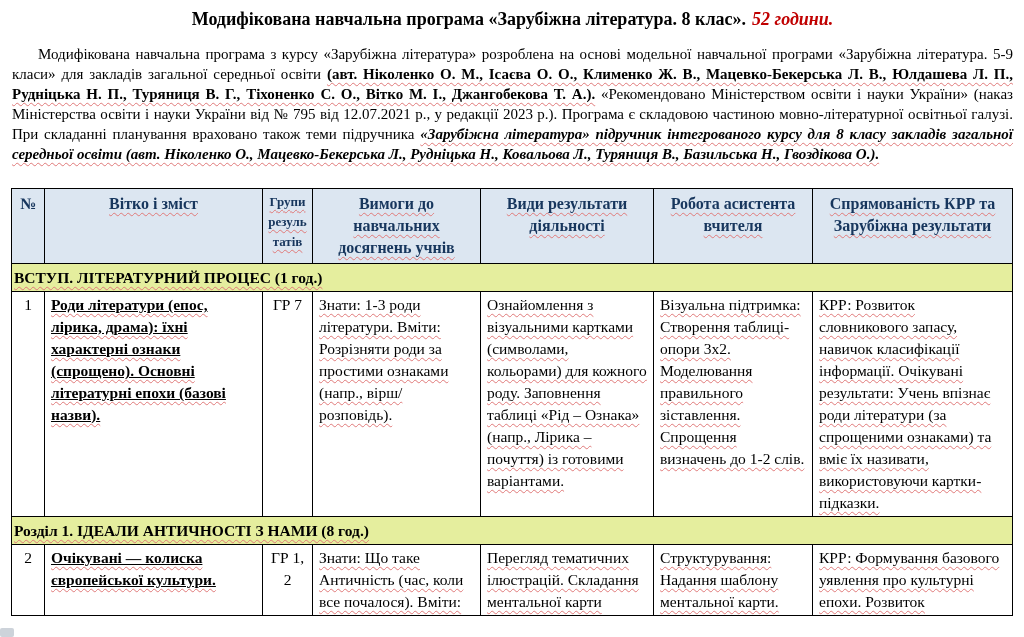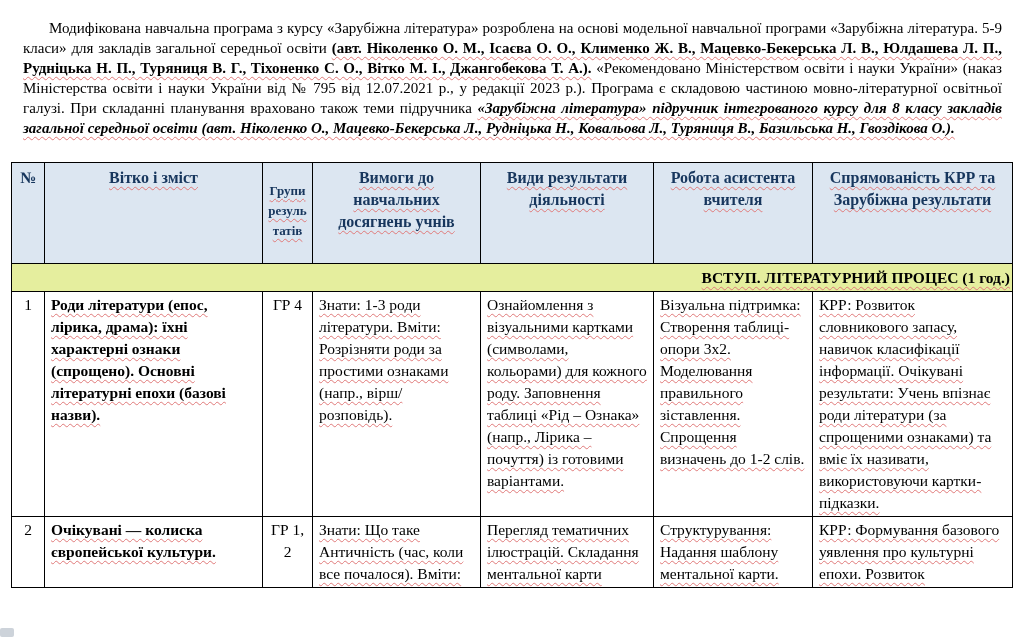--- a/index.html
+++ b/index.html
@@ -16,21 +16,21 @@
     font-family:"Liberation Serif", serif;
   }
   .doc{padding:6px 10px 0 11px;}
   .title{
     text-align:center;font-weight:bold;font-size:18px;line-height:22px;
     margin:2px 0 14px 0;
   }
   .title .red{color:var(--accent);font-style:italic;margin-left:6px;}
   .intro{
     font-size:15px;line-height:20px;text-align:justify;text-indent:26px;
-    margin:12px;
+    margin:1px;
   }
   .b{font-weight:bold;}
   .bi{font-weight:bold;font-style:italic;}
   .sq{
     text-decoration-line:underline;
     text-decoration-style:wavy;
     text-decoration-color:var(--squiggle);
     text-decoration-thickness:1px;
     text-underline-offset:3px;
   }
@@ -40,37 +40,40 @@
   table.program th, table.program td{
     border:1px solid #000;vertical-align:top;
     padding:2px 6px;font-size:15.5px;line-height:22px;
     overflow:hidden;word-wrap:break-word;
   }
   table.program th{
     background:var(--header-bg);color:var(--header-fg);
     text-align:center;font-weight:bold;font-size:16px;line-height:22px;
     height:64px;padding:4px 3px;
   }
-  table.program th.small{font-size:13px;line-height:20px;padding:18px 1px;}
+  table.program th.small{font-size:13px;line-height:20px;padding:3px 1px;}
   td.center{text-align:center;padding:2px 2px;}
-  td.topic{font-weight:bold;}
+  td.topic{font-weight:bold;text-decoration:underline;}
   tr.section td{
-    background:var(--section-bg);text-align:right;font-weight:bold;
+    background:var(--section-bg);text-align:left;font-weight:bold;
     padding:3px 2px;line-height:21px;
   }
   .artifact{
     position:absolute;left:0;top:628px;width:14px;height:9px;
     background:#cdd3da;border-radius:2px;
   }
 </style>
 </head>
 <body>
 
 <div class="doc">
 
+  <div class="title">
+    <span>Модифікована навчальна програма «Зарубіжна література. 8 клас».</span><span class="red">52 години.</span>
+  </div>
 
   <p class="intro" id="intro"><span>Модифікована навчальна програма з курсу «Зарубіжна література» розроблена на основі модельної навчальної програми «Зарубіжна література. 5-9 класи» для закладів загальної середньої освіти </span><span class="b sq">(авт. Ніколенко О. М., Ісаєва О. О., Клименко Ж. В., Мацевко-Бекерська Л. В., Юлдашева Л. П., Рудніцька Н. П., Туряниця В. Г., Тіхоненко С. О., Вітко М. І., Джангобекова Т. А.).</span><span> «Рекомендовано Міністерством освіти і науки України» (наказ Міністерства освіти і науки України від № 795 від 12.07.2021 р., у редакції 2023 р.). Програма є складовою частиною мовно-літературної освітньої галузі. При складанні планування враховано також теми підручника </span><span class="bi sq">«Зарубіжна література» підручник інтегрованого курсу для 8 класу закладів загальної середньої освіти (авт. Ніколенко О., Мацевко-Бекерська Л., Рудніцька Н., Ковальова Л., Туряниця В., Базильська Н., Гвоздікова О.).</span></p>
 
   <table class="program">
     <colgroup id="cols">
         <col style="width: 33px;">
         <col style="width: 218px;">
         <col style="width: 50px;">
         <col style="width: 168px;">
         <col style="width: 173px;">
@@ -88,25 +91,28 @@
           <th><span class="sq">Спрямованість КРР та Зарубіжна результати</span></th>
         </tr>
     </thead>
     <tbody id="tbody">
         <tr class="section">
           <td colspan="7"><span class="sq">ВСТУП. ЛІТЕРАТУРНИЙ ПРОЦЕС (1 год.)</span></td>
         </tr>
         <tr>
           <td class="center"><span>1</span></td>
           <td class="topic"><span class="sq">Роди літератури (епос, лірика, драма): їхні характерні ознаки (спрощено). Основні літературні епохи (базові назви).</span></td>
-          <td class="center"><span>ГР 4</span></td>
+          <td class="center"><span>ГР 7</span></td>
           <td><span class="sq">Знати: 1-3 роди літератури. Вміти: Розрізняти роди за простими ознаками (напр., вірш/ розповідь).</span></td>
           <td><span class="sq">Ознайомлення з візуальними картками (символами, кольорами) для кожного роду. Заповнення таблиці «Рід – Ознака» (напр., Лірика – почуття) із готовими варіантами.</span></td>
           <td><span class="sq">Візуальна підтримка: Створення таблиці-опори 3х2. Моделювання правильного зіставлення. Спрощення визначень до 1-2 слів.</span></td>
           <td><span class="sq">КРР: Розвиток словникового запасу, навичок класифікації інформації. Очікувані результати: Учень впізнає роди літератури (за спрощеними ознаками) та вміє їх називати, використовуючи картки-підказки.</span></td>
+        </tr>
+        <tr class="section">
+          <td colspan="7"><span class="sq">Розділ 1. ІДЕАЛИ АНТИЧНОСТІ З НАМИ (8 год.)</span></td>
         </tr>
         <tr>
           <td class="center"><span>2</span></td>
           <td class="topic"><span class="sq">Очікувані — колиска європейської культури.</span></td>
           <td class="center"><span>ГР 1, 2</span></td>
           <td><span class="sq">Знати: Що таке Античність (час, коли все почалося). Вміти:</span></td>
           <td><span class="sq">Перегляд тематичних ілюстрацій. Складання ментальної карти</span></td>
           <td><span class="sq">Структурування: Надання шаблону ментальної карти.</span></td>
           <td><span class="sq">КРР: Формування базового уявлення про культурні епохи. Розвиток</span></td>
         </tr>

